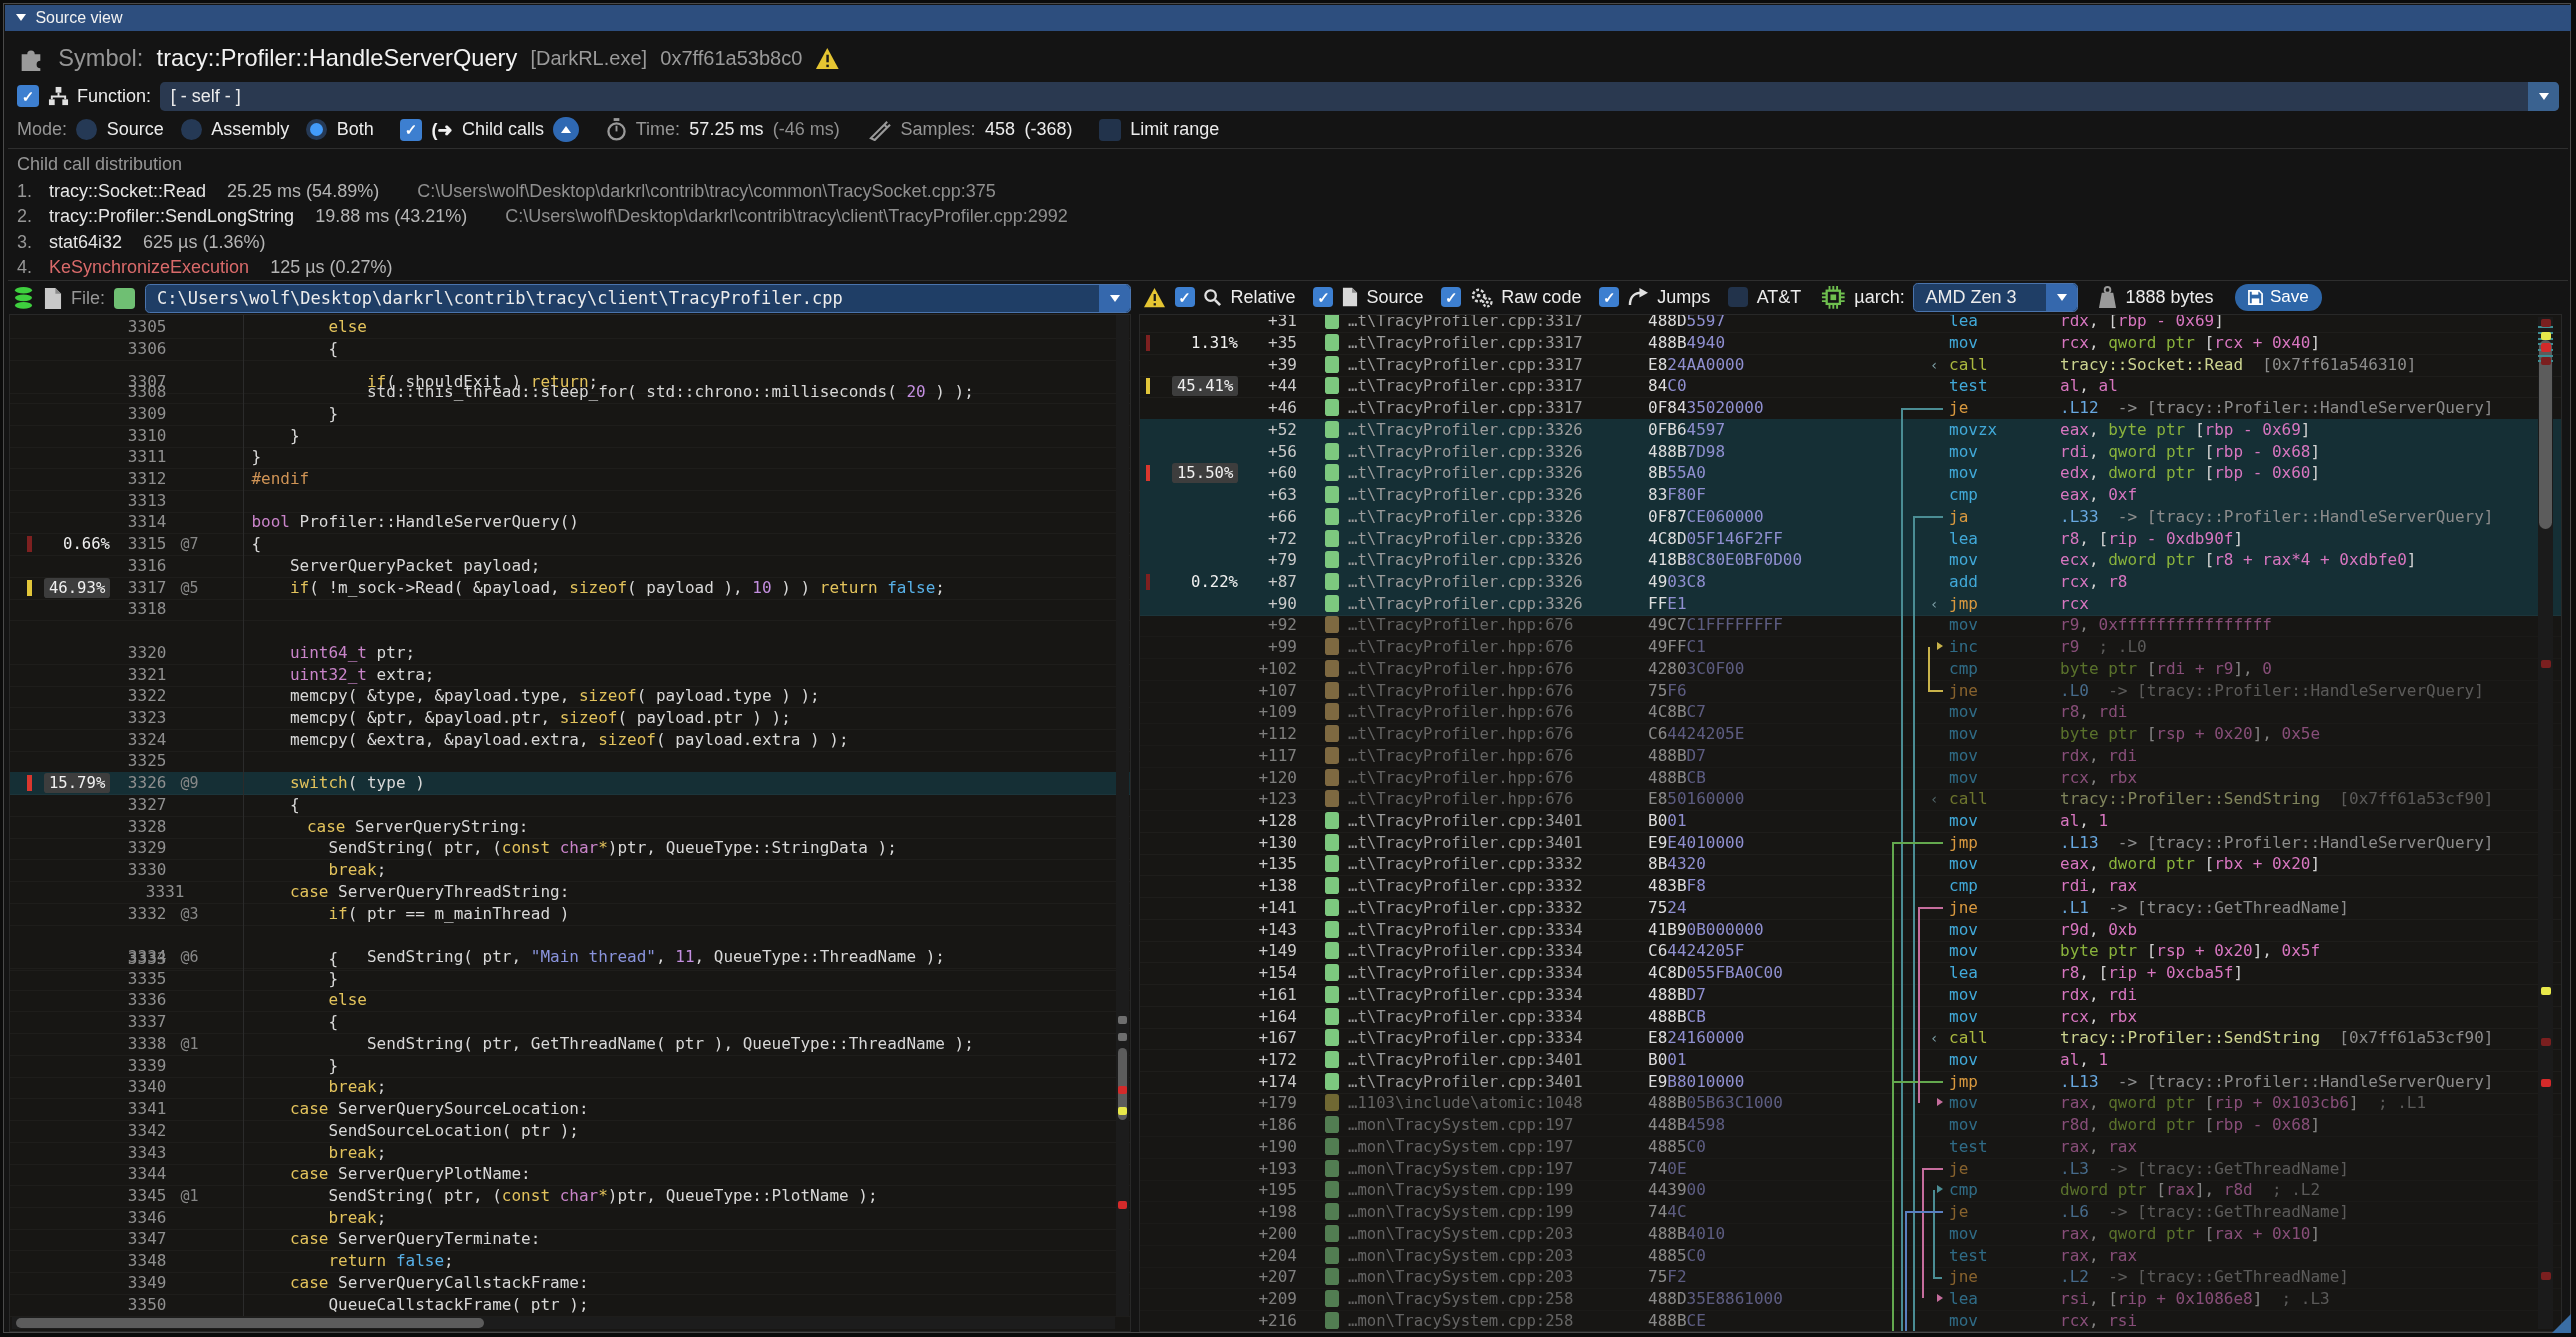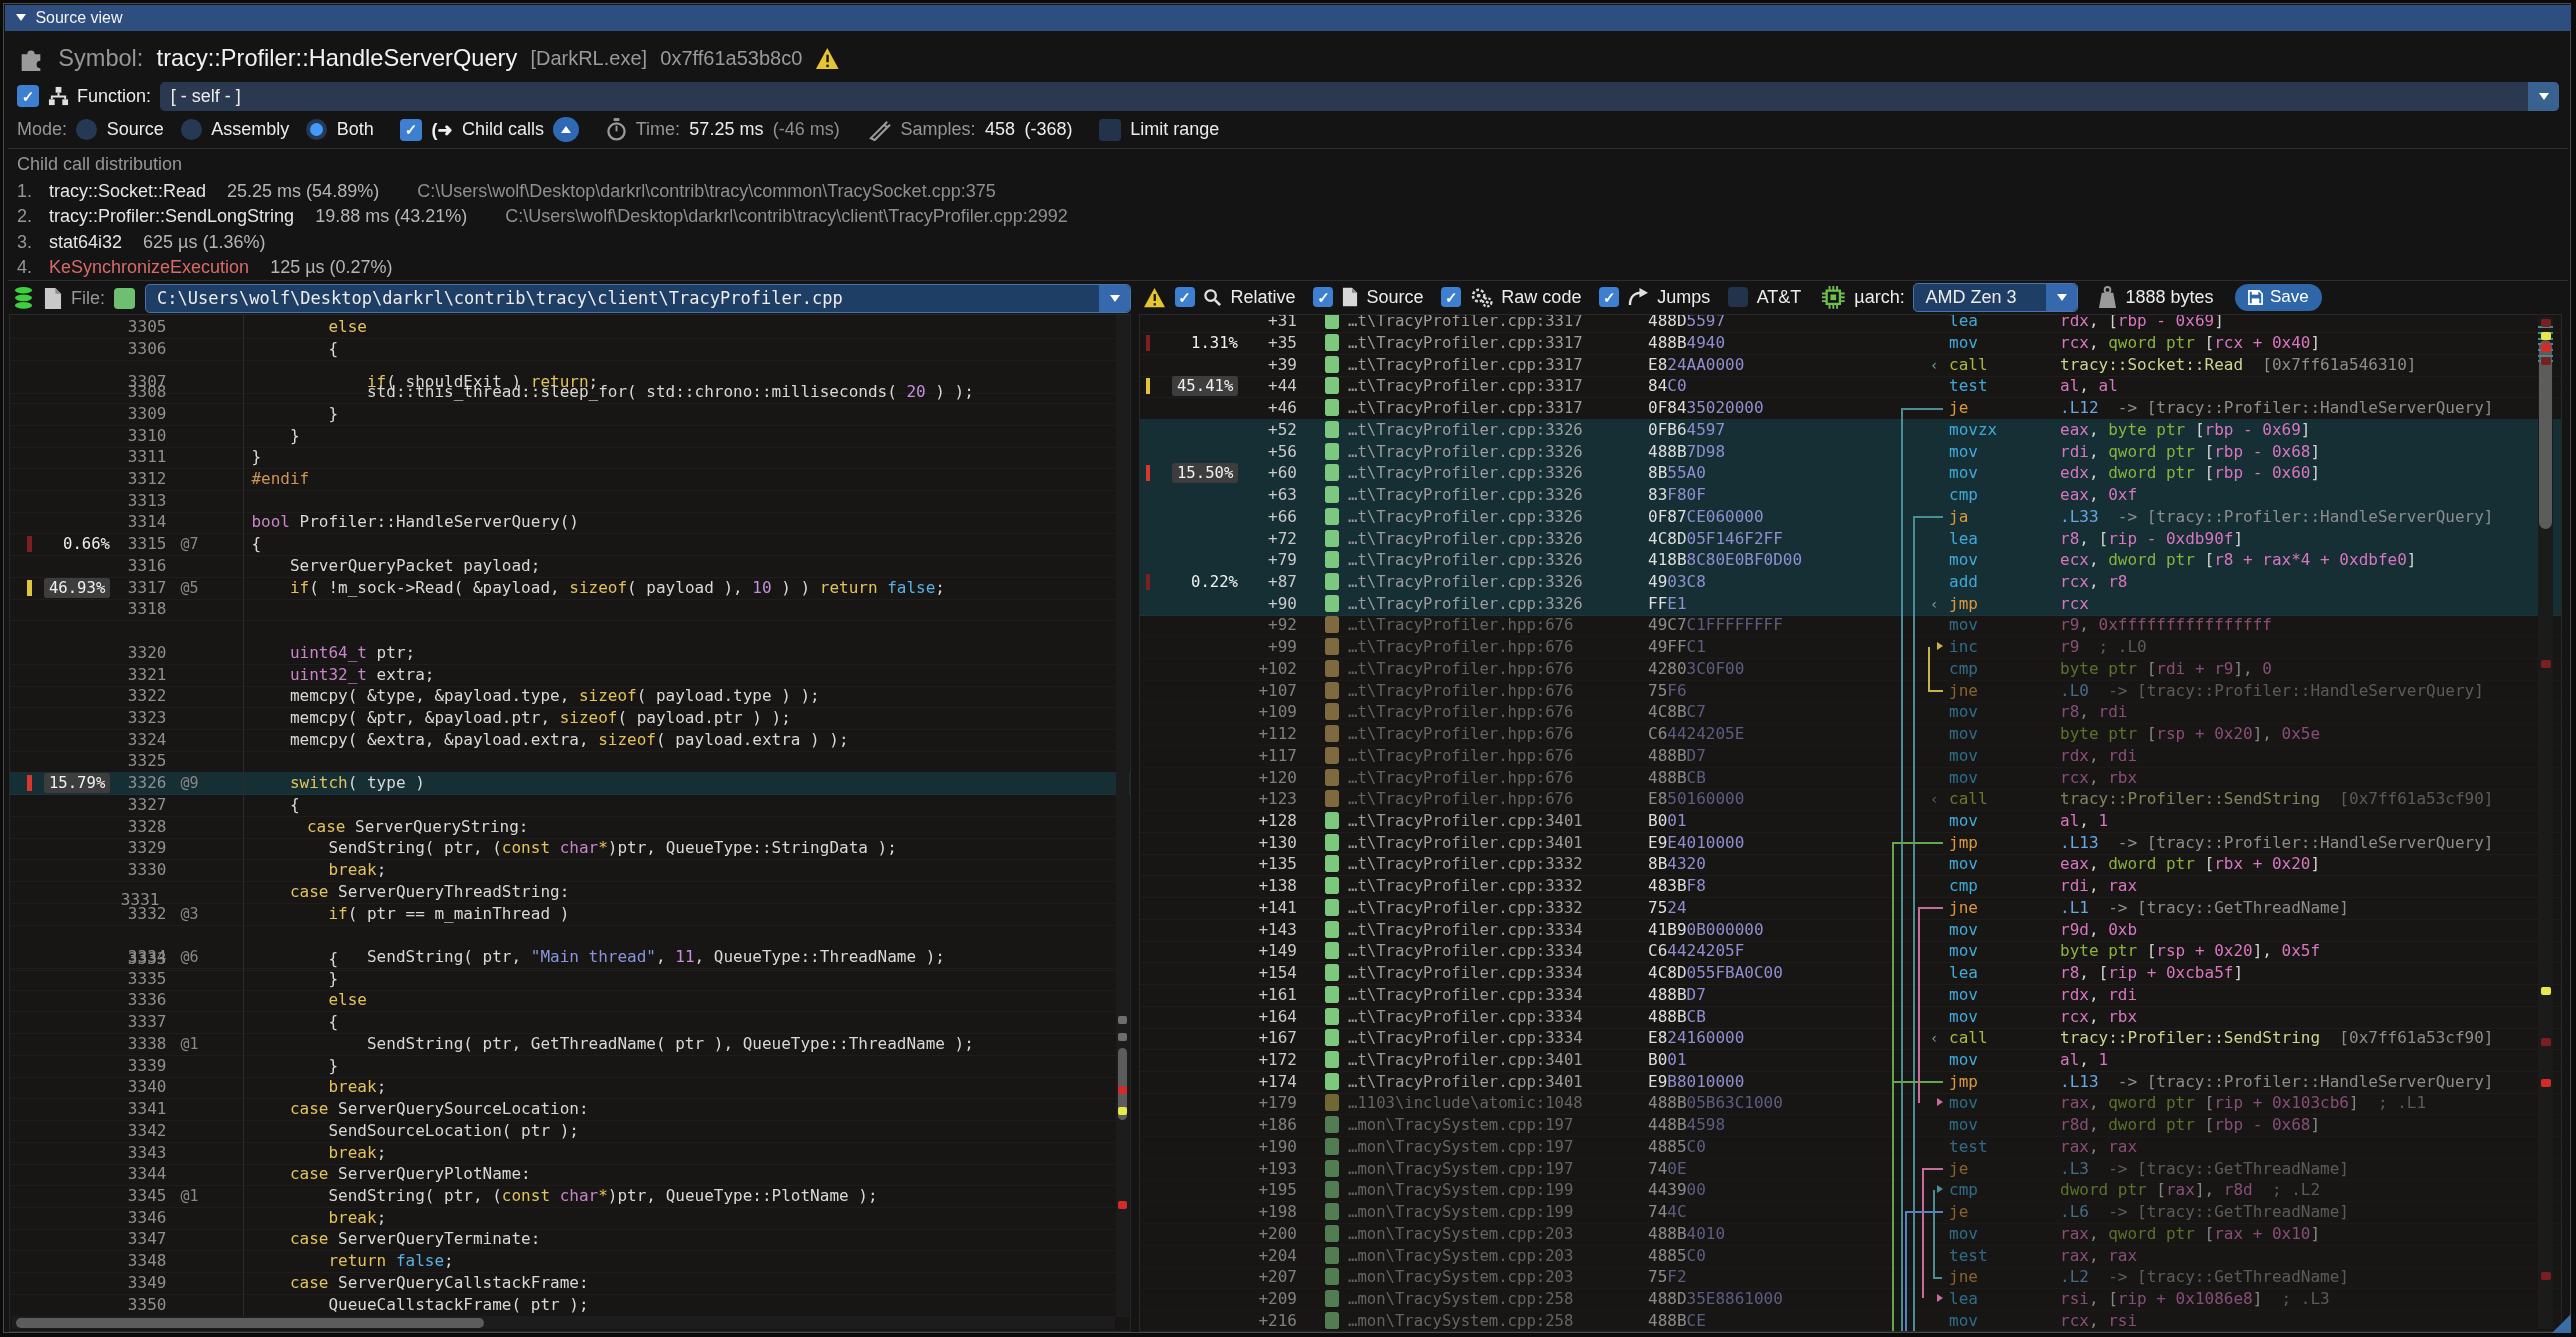--- a/index.html
+++ b/index.html
@@ -398,21 +398,21 @@
     </div>
     <div class="srow" style="top: 522px;">
       <span class="lnum mono" style="left: 99px; width: 57px;">3329</span>
       <span class="codeln mono" style="left: 241px;"><span class="tk-p">        SendString( ptr, (</span><span class="tk-k">const</span><span class="tk-p"> </span><span class="tk-t">char</span><span class="tk-k">*</span><span class="tk-p">)ptr, QueueType::StringData );</span></span>
     </div>
     <div class="srow" style="top: 544px;">
       <span class="lnum mono" style="left: 99px; width: 57px;">3330</span>
       <span class="codeln mono" style="left: 241px;"><span class="tk-p">        </span><span class="tk-k">break</span><span class="tk-p">;</span></span>
     </div>
     <div class="srow" style="top: 566px;">
-      <span class="lnum mono" style="left: 92px; width: 57px; margin-top: 8px;">3331</span>
+      <span class="lnum mono" style="left: 117px; width: 57px;">3331</span>
       <span class="codeln mono" style="left: 241px;"><span class="tk-p">    </span><span class="tk-k">case</span><span class="tk-p"> ServerQueryThreadString:</span></span>
     </div>
     <div class="srow" style="top: 588px;">
       <span class="lnum mono" style="left: 99px; width: 57px;">3332</span>
       <span class="atg mono" style="left: 170px;">@3</span>
       <span class="codeln mono" style="left: 241px;"><span class="tk-p">        </span><span class="tk-k">if</span><span class="tk-p">( ptr == m_mainThread )</span></span>
     </div>
     <div class="srow" style="top: 633px;">
       <span class="lnum mono" style="left: 99px; width: 57px;">3333</span>
       <span class="codeln mono" style="left: 241px;"><span class="tk-p">        {</span></span>

